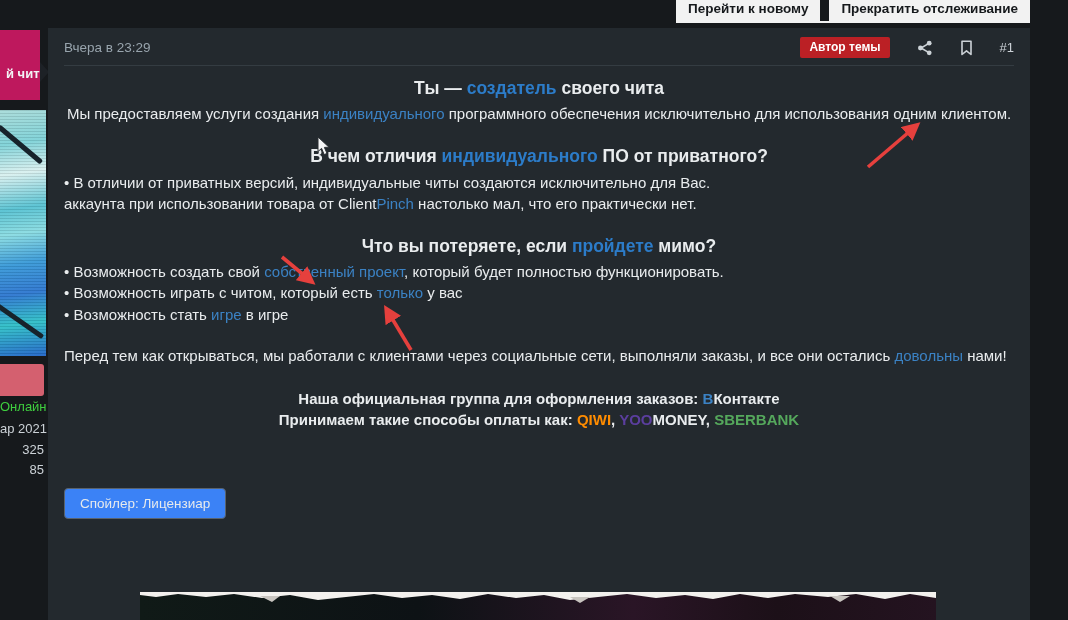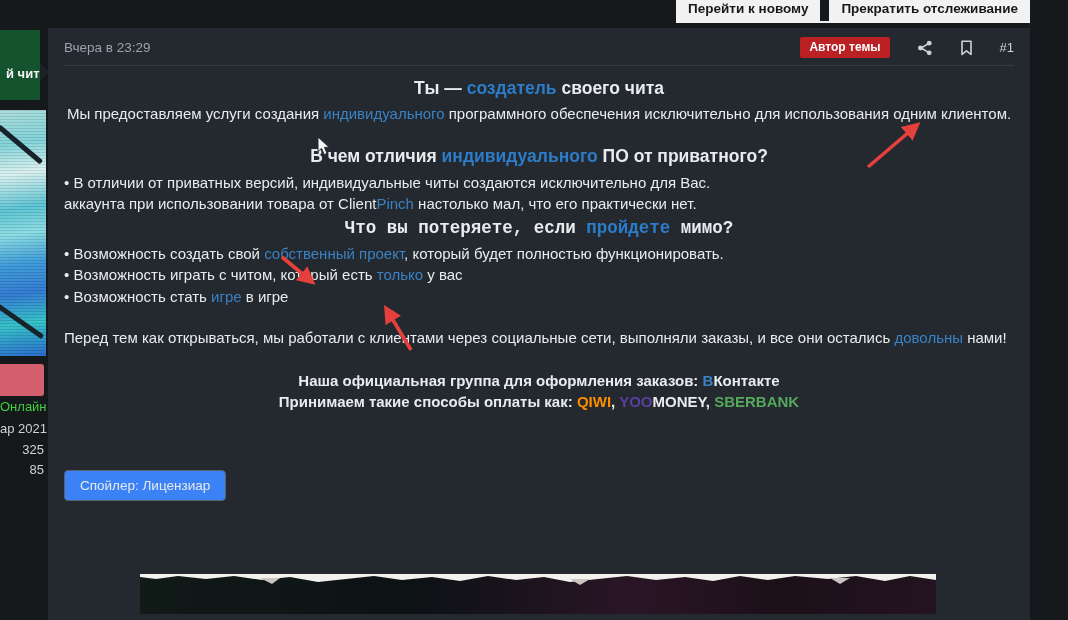--- a/index.html
+++ b/index.html
@@ -26,21 +26,21 @@
     padding: 7px 12px 5px 12px;
     border: none; border-radius: 3px 3px 0 0;
     cursor: pointer; white-space: nowrap;
     font-family: "Liberation Sans", sans-serif;
   }
 
   
   .user-title-box {
     position: absolute; left: 0; top: 30px;
     width: 40px; height: 70px;
-    background: #14532d;
+    background: #be185d;
   }
   .user-title-box .ut-text {
     position: absolute; left: 6px; top: 36px;
     color: #f2f4f6; font-size: 13px; font-weight: bold;
     white-space: nowrap;
   }
   .user-title-tail {
     position: absolute; left: 40px; top: 62px;
     width: 0; height: 0;
     border-top: 10px solid transparent;
@@ -110,21 +110,21 @@
   a.ilink { color: #3b82c4; text-decoration: none; cursor: pointer; }
   .heading a.ilink { color: #2c7cc9; }
   .c-qiwi { color: #ff8c00; }
   .c-yoo  { color: #5b3e9e; }
   .c-sber { color: #55a85c; }
 
   .mt-h1 { margin-top: 11px; }
   .mt-p1 { margin-top: 4px; }
   .mt-h2 { margin-top: 20px; }
   .mt-g1b { margin-top: 5px; }
-  .mt-h3 { margin-top: 2px; font-family: Liberation Mono, monospace; }
+  .mt-h3 { margin-top: 20px; }
   .mt-g2b { margin-top: 4px; }
   .mt-p2 { margin-top: 20px; }
   .mt-vk { margin-top: 21px; }
   .mt-spoiler { margin-top: 57px; }
   .mt-image { margin-top: 73px; }
 
   .spoiler-btn {
     display: inline-block;
     background: #3b82f6; color: #e7eaec;
     border: 1px solid #59636d; border-radius: 4px;

